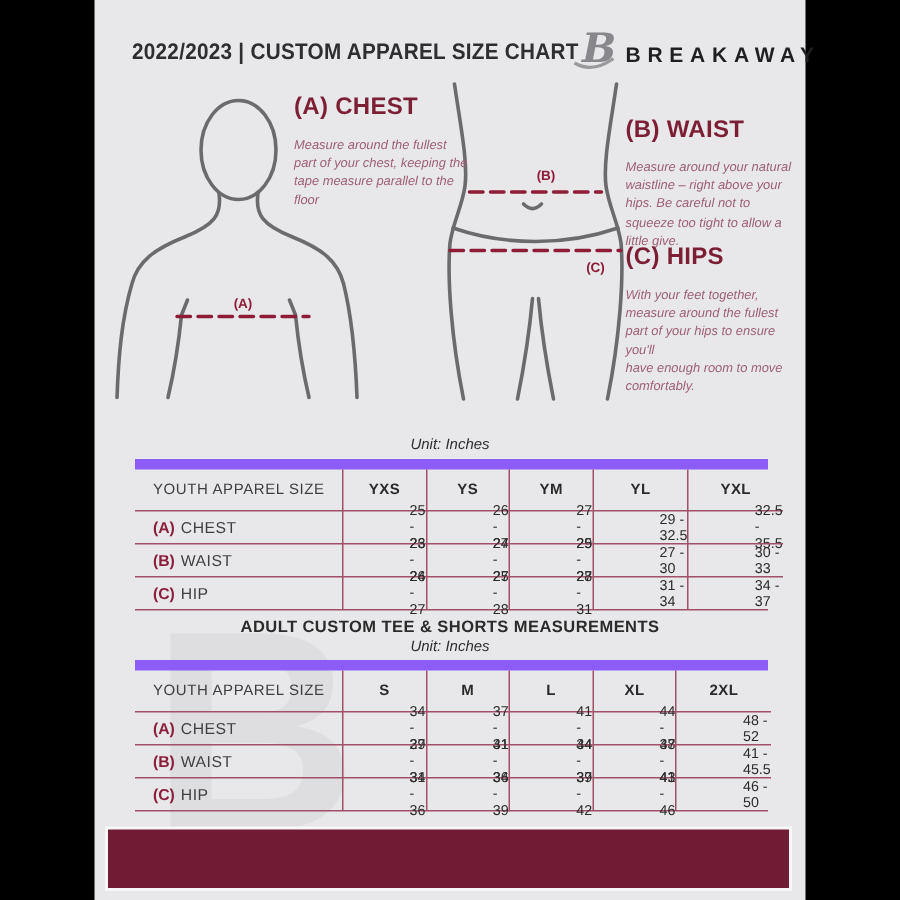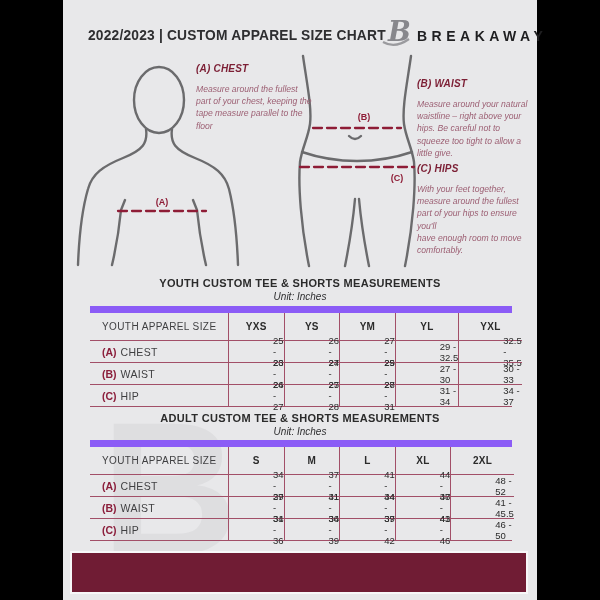--- a/index.html
+++ b/index.html
@@ -16,21 +16,21 @@
 
   
   .fig{position:absolute;overflow:visible;}
   .fig path,.fig ellipse,.fig line{fill:none;stroke-linecap:round;}
   .body-line{stroke:#6b6b6d;stroke-width:2.4;}
   .dash{stroke:#8e1c36;stroke-width:2.3;stroke-dasharray:9 5;stroke-linecap:butt;}
   .fig text{font-family:"Liberation Sans",sans-serif;font-size:9px;font-weight:700;fill:#8e1c36;}
 
   
   .instr{position:absolute;width:116px;}
-  .instr-title{font-size:10px;font-weight:700;color:#7c1f35;letter-spacing:.2px;font-style:italic;}
+  .instr-title{font-size:16px;font-weight:700;color:#7c1f35;letter-spacing:.2px;}
   .instr-body{margin-top:9px;font-size:8.6px;font-style:italic;color:#9d6074;line-height:1.42;
               white-space:pre-line;}
 
   
   .sec-title{position:absolute;left:0;width:474px;text-align:center;font-size:11px;font-weight:700;
              color:#2b2b2b;letter-spacing:.3px;}
   .sec-unit{position:absolute;left:0;width:474px;text-align:center;font-size:10px;font-style:italic;
             color:#2e2e30;}
 
   
@@ -99,21 +99,20 @@
       <div class="instr-body">Measure around your natural waistline – right above your hips. Be careful not to squeeze too tight to allow a little give.</div>
     </div>
     <div class="instr" style="left:354px;top:163px;">
       <div class="instr-title">(C) HIPS</div>
       <div class="instr-body">With your feet together, measure around the fullest part of your hips to ensure you'll
 have enough room to move comfortably.</div>
     </div>
 
     <div class="watermark">B</div>
 
-    <div class="sec-title" style="top:277px;">YOUTH CUSTOM TEE &amp; SHORTS MEASUREMENTS</div>
     <div class="sec-unit" style="top:291px;">Unit: Inches</div>
 
     <div class="tbl" style="top:306px;">
       <div class="cell lab colhead">YOUTH APPAREL SIZE</div>
       <div class="cell vl sizehead">YXS</div>
       <div class="cell vl sizehead">YS</div>
       <div class="cell vl sizehead">YM</div>
       <div class="cell vl sizehead">YL</div>
       <div class="cell vl sizehead">YXL</div>
 

